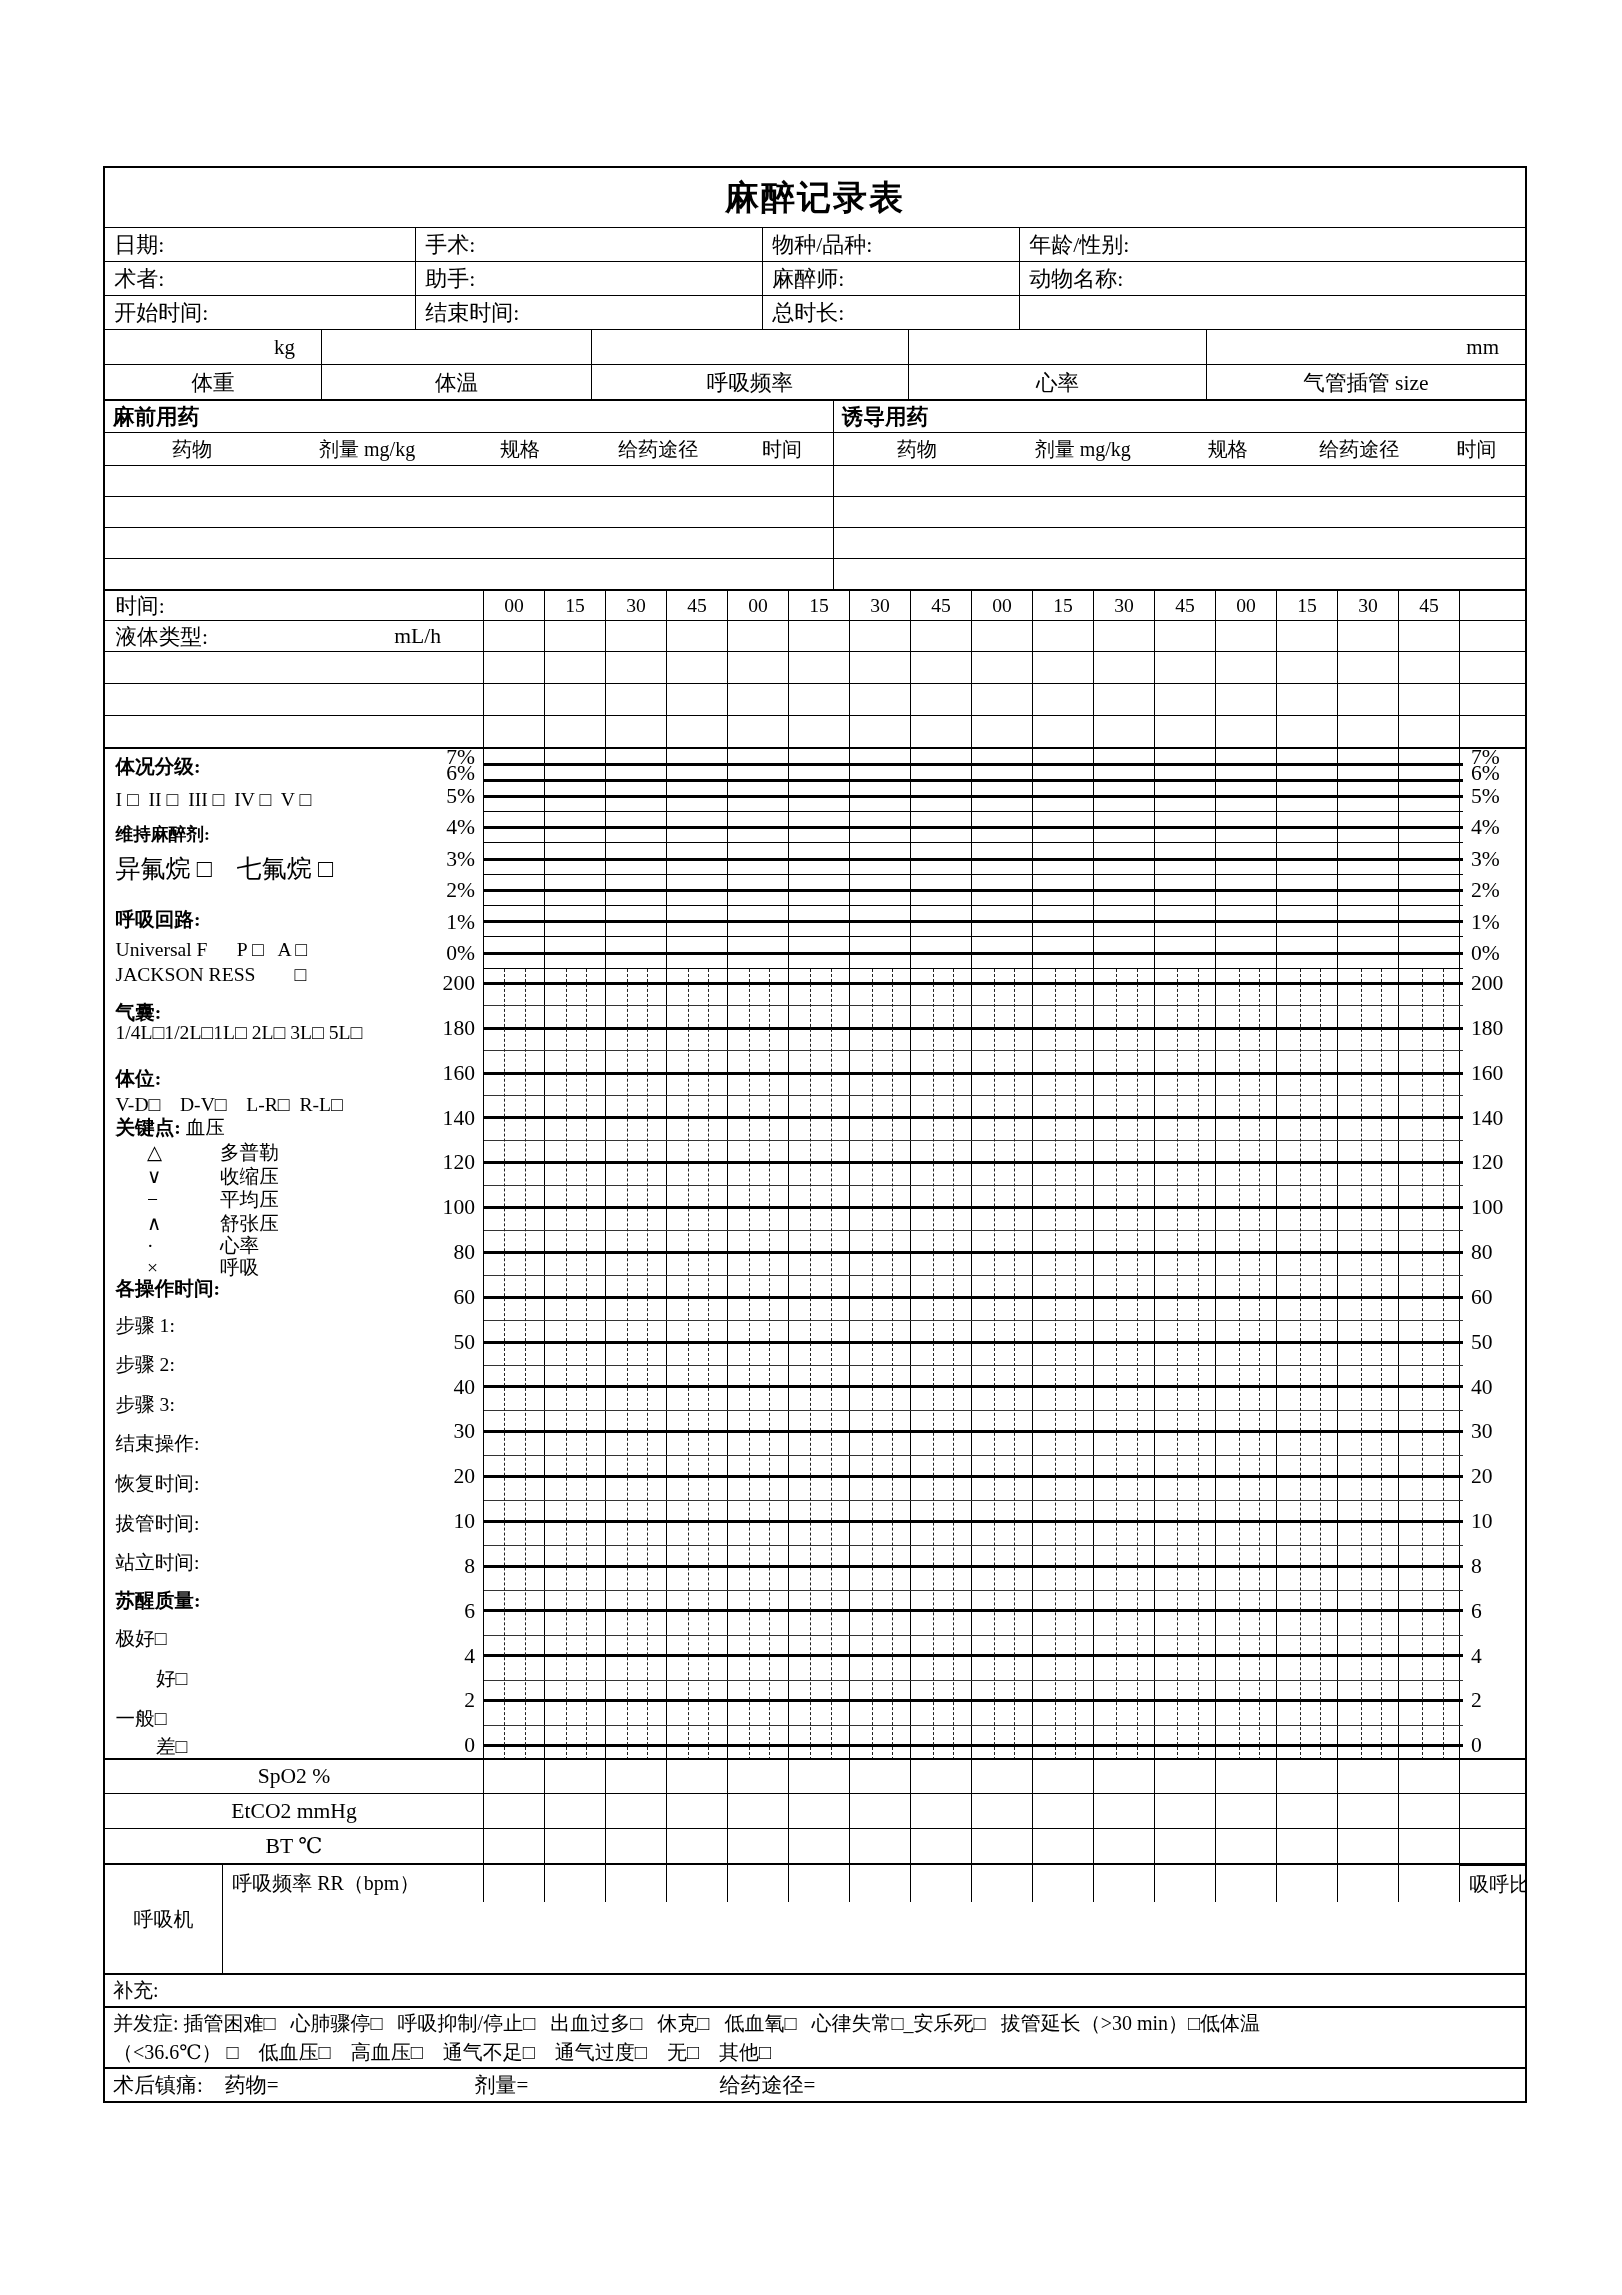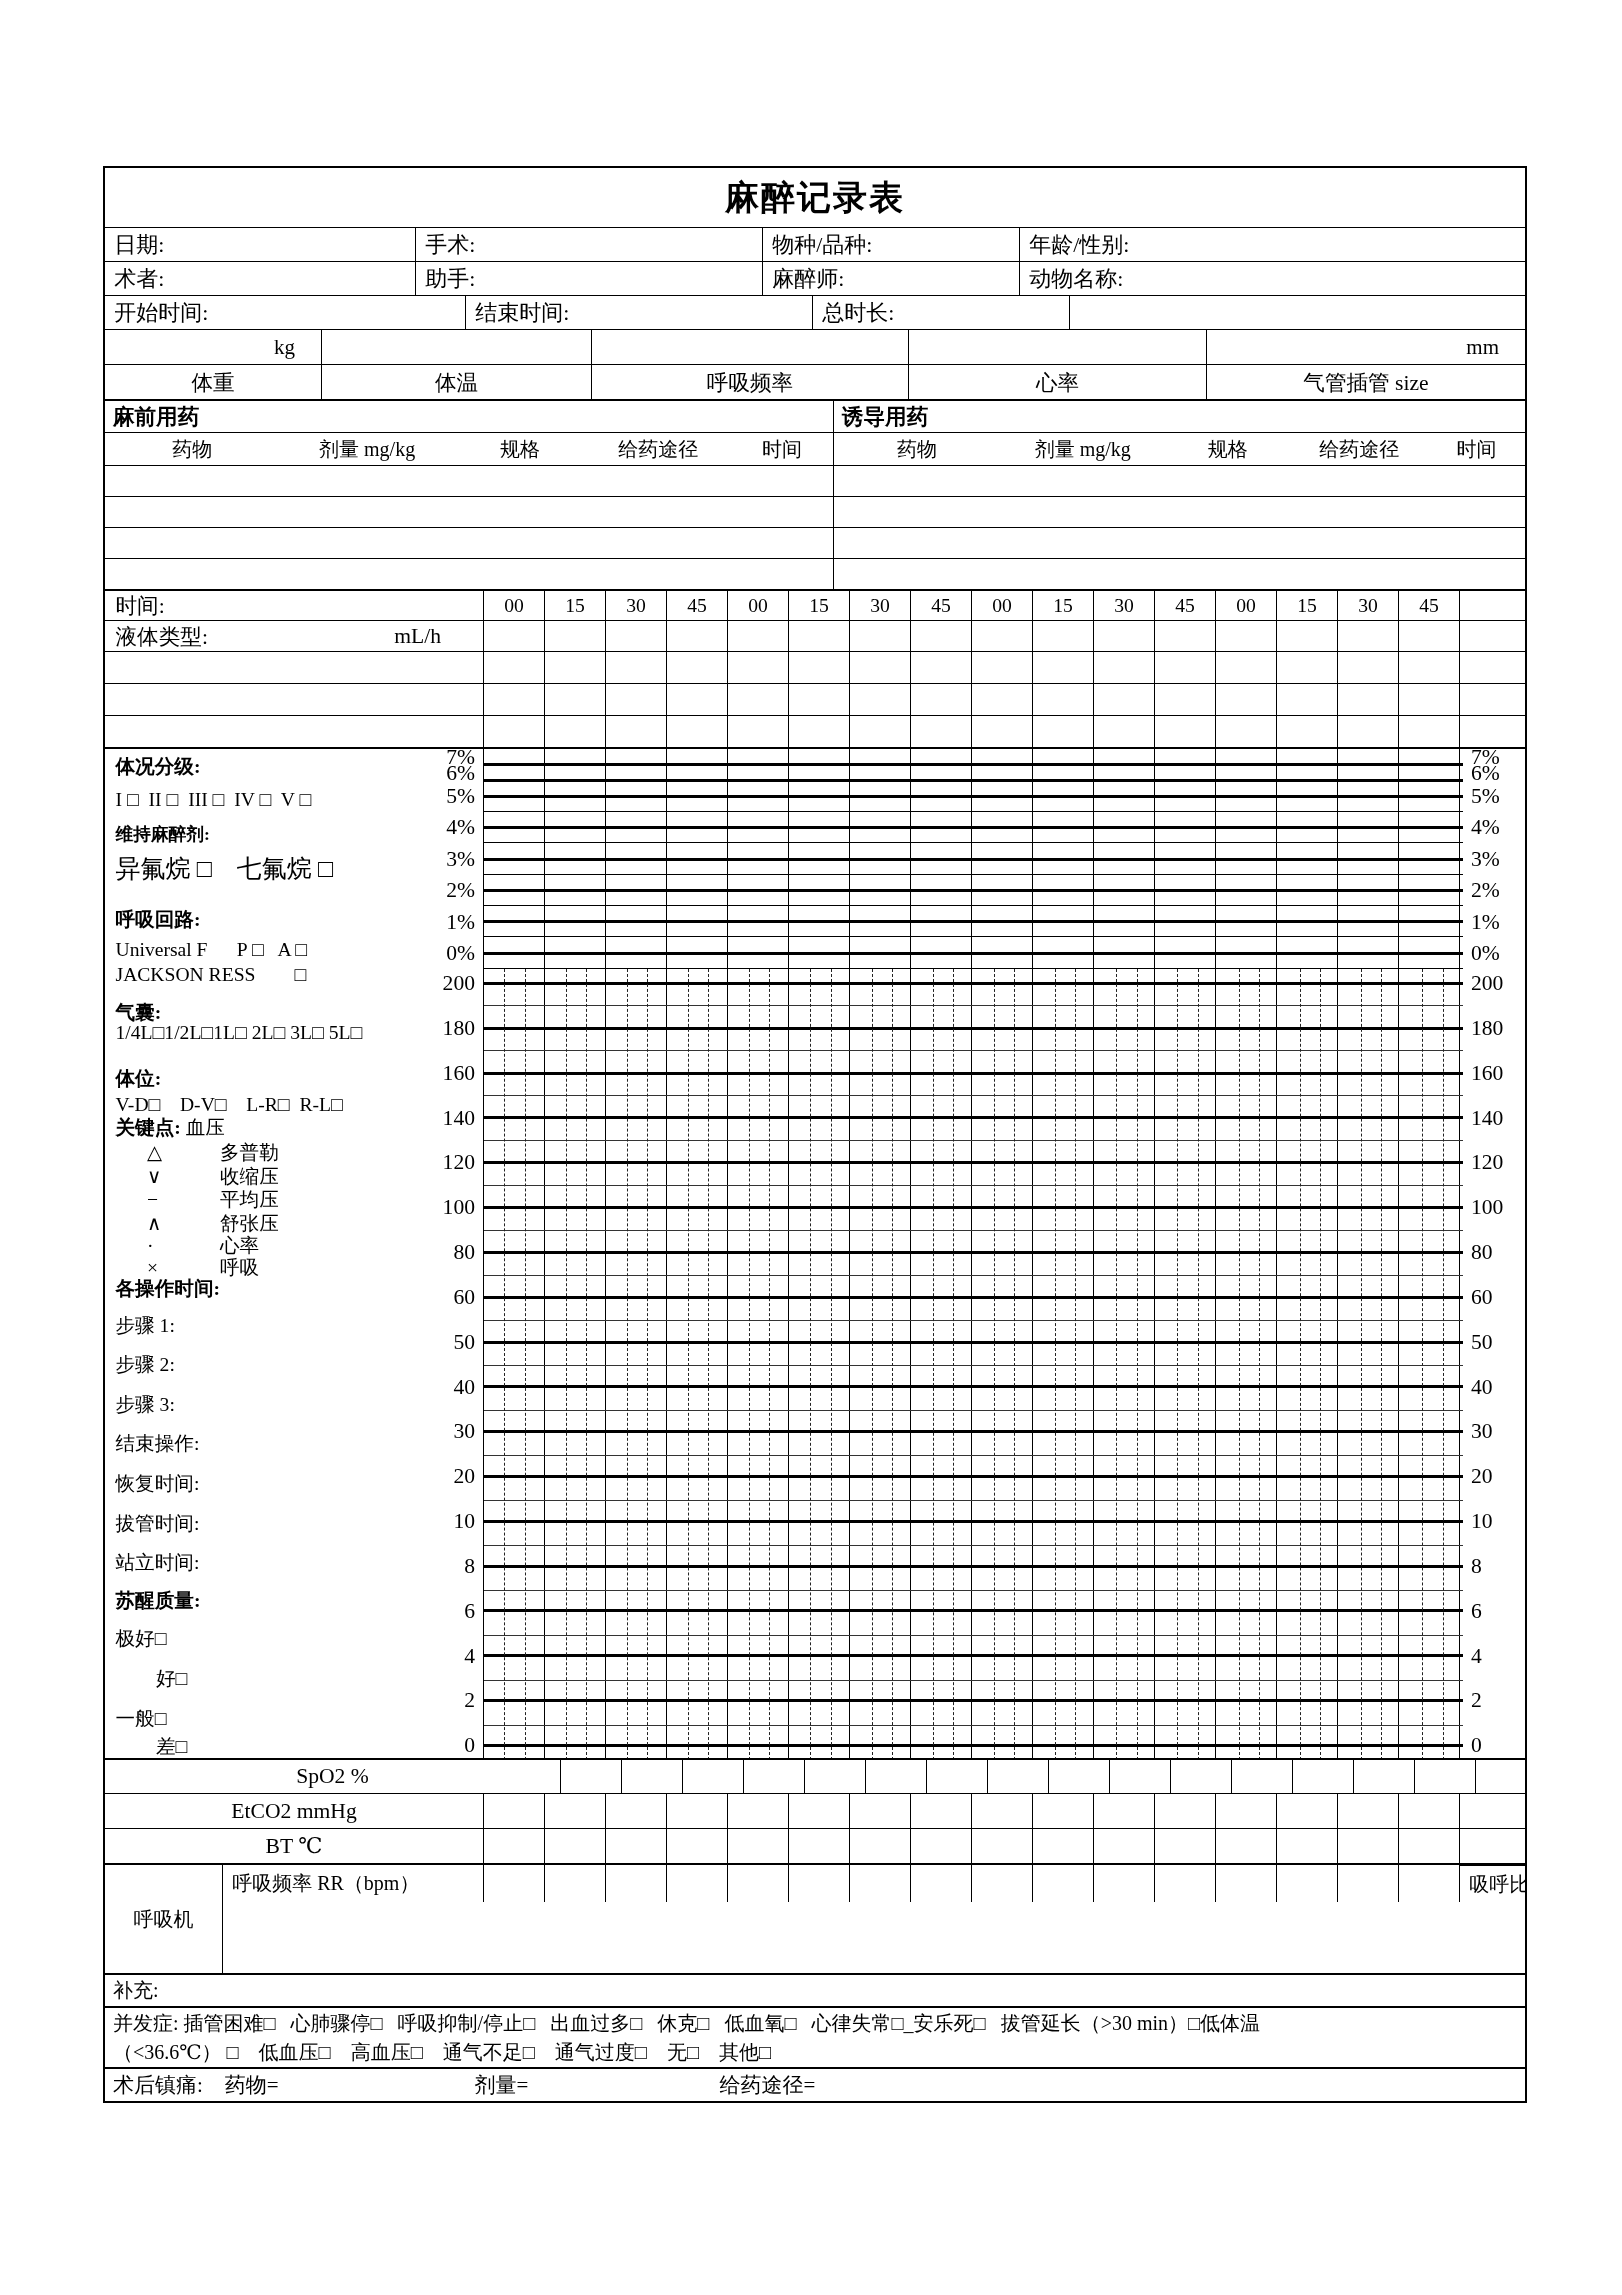--- a/index.html
+++ b/index.html
@@ -81,21 +81,21 @@
         <div class="c info-cell" style="width: 257px;">物种/品种:</div>
         <div class="c info-cell last">年龄/性别:</div>
       </div>
       <div class="row" style="height: 34px;">
         <div class="c info-cell" style="width: 311px;">术者:</div>
         <div class="c info-cell" style="width: 347px;">助手:</div>
         <div class="c info-cell" style="width: 257px;">麻醉师:</div>
         <div class="c info-cell last">动物名称:</div>
       </div>
       <div class="row" style="height: 34px;">
-        <div class="c info-cell" style="width: 361px;">开始时间:</div>
+        <div class="c info-cell" style="width: 311px;">开始时间:</div>
         <div class="c info-cell" style="width: 347px;">结束时间:</div>
         <div class="c info-cell" style="width: 257px;">总时长:</div>
         <div class="c info-cell last"></div>
       </div>
     </div>
   <div id="vitals-rows">
       <div class="row" style="height: 35px;">
         <div class="c unit-cell rt" style="width: 217px;">kg</div>
         <div class="c unit-cell rt" style="width: 270px;"></div>
         <div class="c unit-cell rt" style="width: 317px;"></div>
@@ -397,21 +397,21 @@
       <div class="scale-r" style="top: 849px;">6</div>
       <div class="scale-l" style="top: 894px;">4</div>
       <div class="scale-r" style="top: 894px;">4</div>
       <div class="scale-l" style="top: 938px;">2</div>
       <div class="scale-r" style="top: 938px;">2</div>
       <div class="scale-l" style="top: 983px;">0</div>
       <div class="scale-r" style="top: 983px;">0</div>
     </div>
   <div id="monitor-rows">
       <div class="row monitor-row thick" style="height: 35px;">
-        <div class="c monitor-label center" style="width: 456px; text-align: right;">SpO2 %</div>
+        <div class="c monitor-label center" style="width: 379px; text-align: right;">SpO2 %</div>
         <div class="c" style="width: 61px;"></div>
         <div class="c" style="width: 61px;"></div>
         <div class="c" style="width: 61px;"></div>
         <div class="c" style="width: 61px;"></div>
         <div class="c" style="width: 61px;"></div>
         <div class="c" style="width: 61px;"></div>
         <div class="c" style="width: 61px;"></div>
         <div class="c" style="width: 61px;"></div>
         <div class="c" style="width: 61px;"></div>
         <div class="c" style="width: 61px;"></div>

